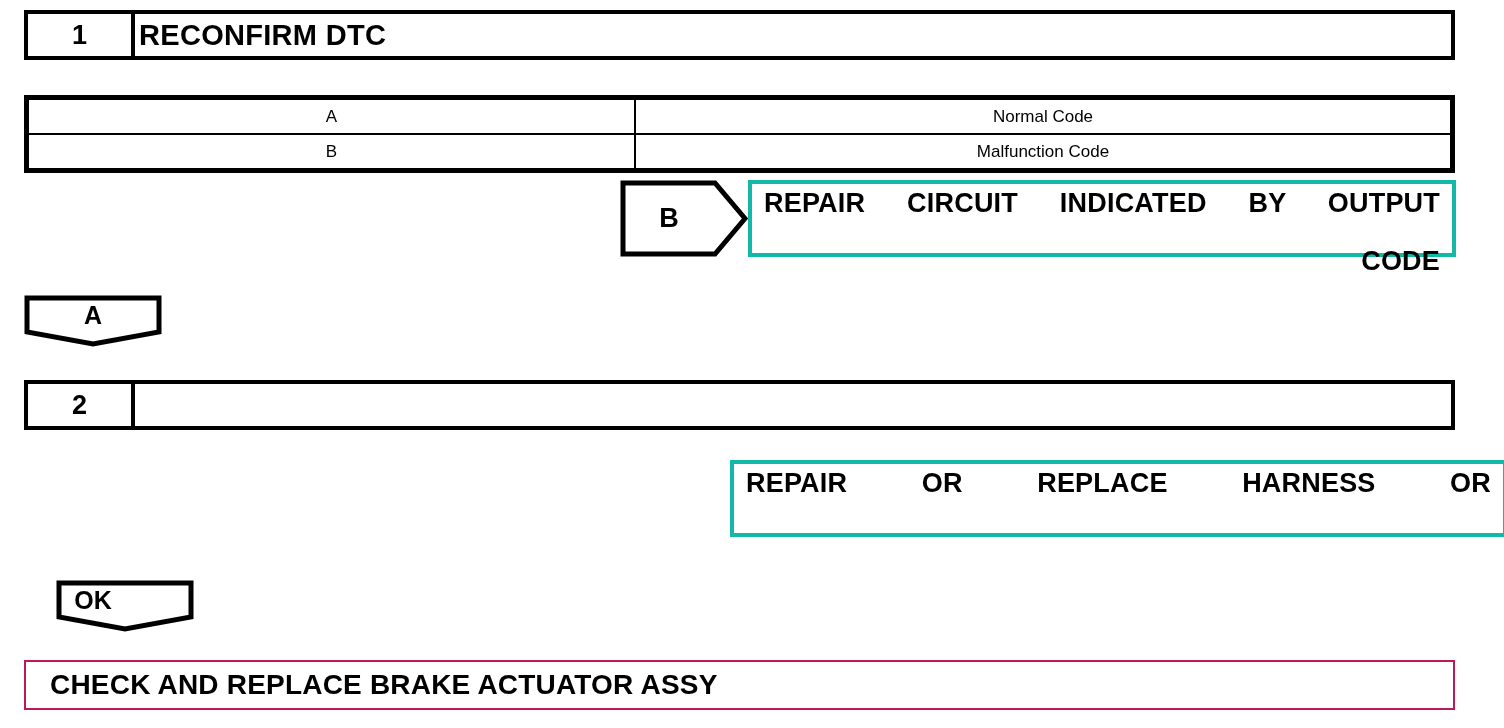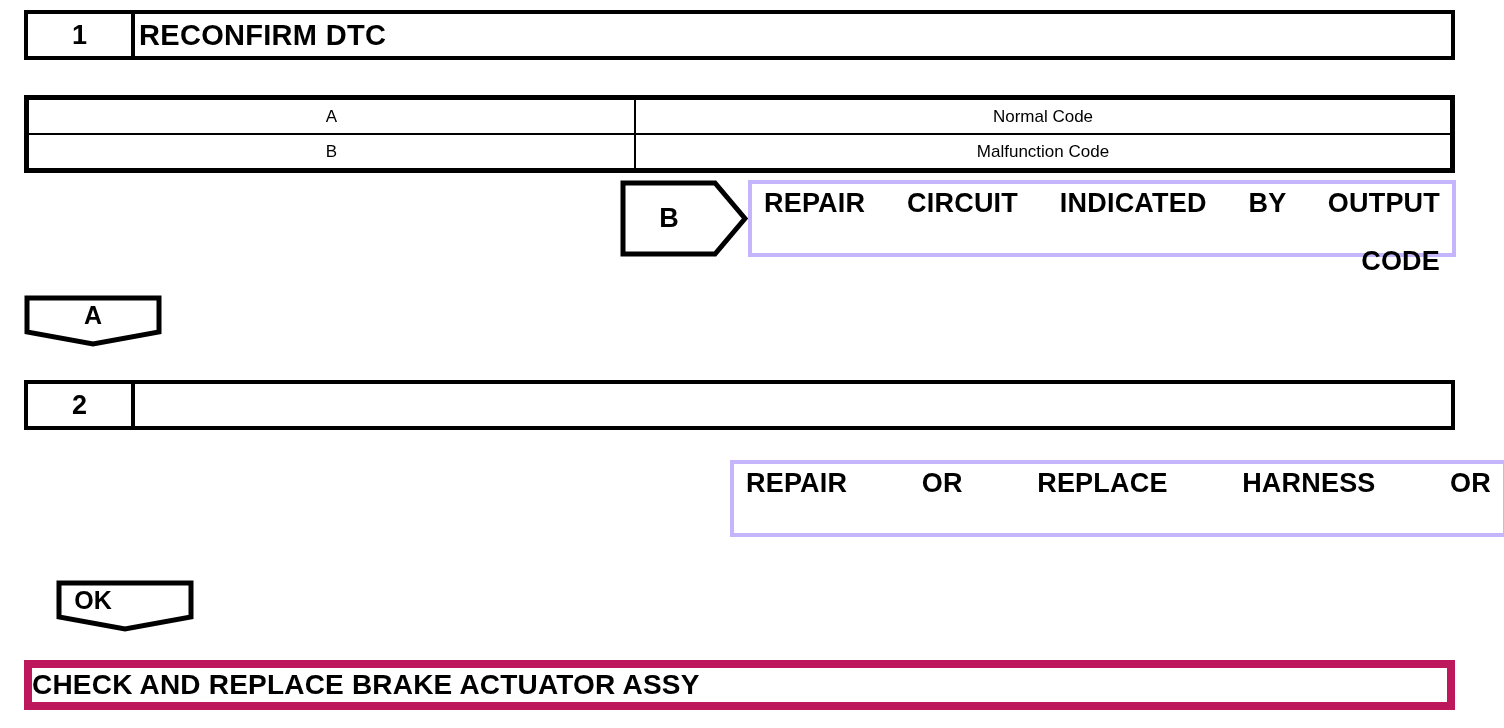--- a/index.html
+++ b/index.html
@@ -99,21 +99,21 @@
     height: 77px;
     display: flex;
     align-items: center;
     justify-content: center;
     font-size: 27px;
     font-weight: bold;
   }
   .branch-box {
     position: absolute;
     box-sizing: border-box;
-    border: 4px solid #c4b5fd;
+    border: 4px solid #14b8a6;
     background: #fff;
     padding: 5px 12px 5px 12px;
     font-size: 27px;
     font-weight: bold;
     line-height: 1.08;
     text-align: justify;
     letter-spacing: 0.2px;
   }
   .branch-box .justified {
     text-align: justify;
@@ -148,24 +148,25 @@
     align-items: center;
     justify-content: center;
     font-size: 25px;
     font-weight: bold;
   }
 
   
   .final-box {
     position: absolute;
     box-sizing: border-box;
-    border: 8px solid #be185d;
-    background: #fff;
-    display: flex;
-    align-items: center;
+    border: 2px solid #be185d;
+    background: #fff;
+    display: flex;
+    align-items: center;
+    padding-left: 24px;
     font-size: 28px;
     font-weight: bold;
     letter-spacing: 0.2px;
   }
 </style>
 </head>
 <body>
 
 <div id="page">
 

